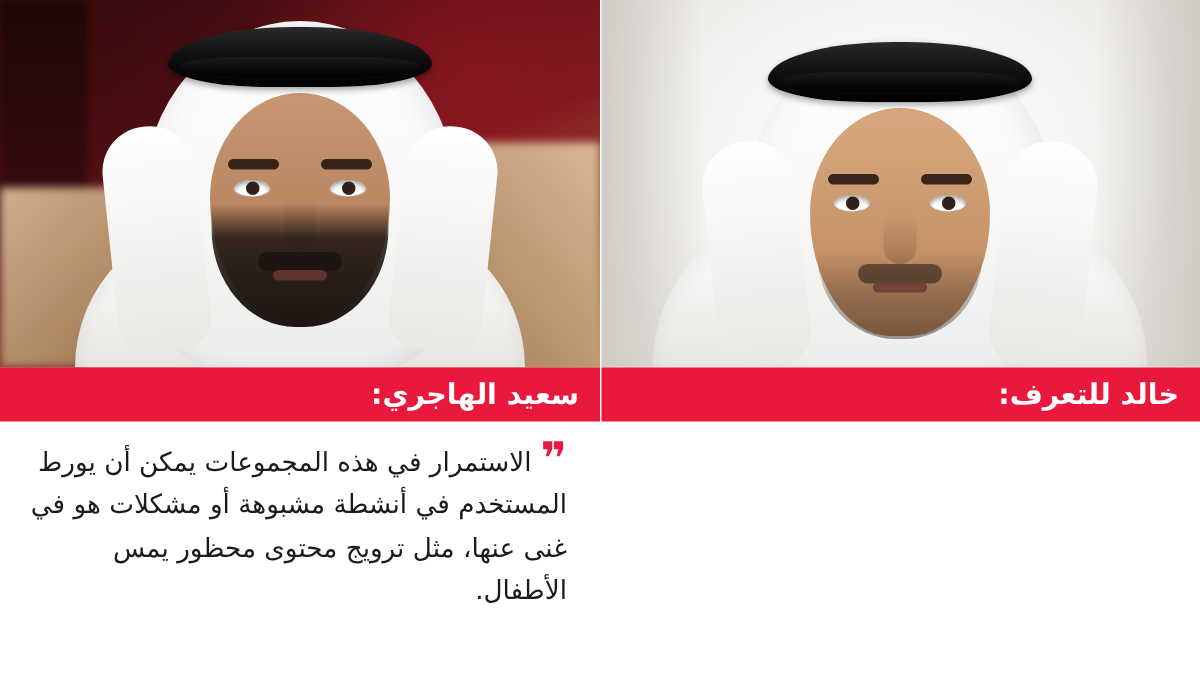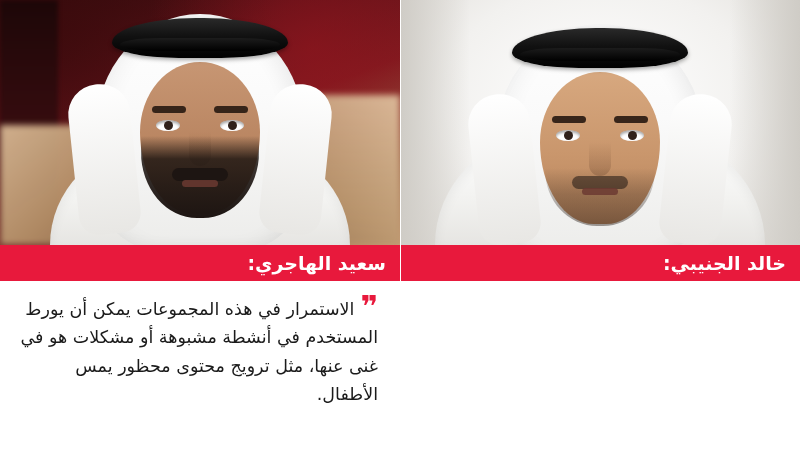--- a/index.html
+++ b/index.html
@@ -328,19 +328,19 @@
           <div class="mouth" style="top:116px;"></div>
         </div>
 
         <div class="agal right-agal">
           <div class="ring"></div>
         </div>
       </div>
     </div>
 
     <div class="name-bar">
-      <span class="name">خالد الجنيبي:</span>
+      <span class="name">خالد للتعرف:</span>
     </div>
 
   </div>
 
   <div class="panel-divider"></div>
 </div>
 
 </body></html>

